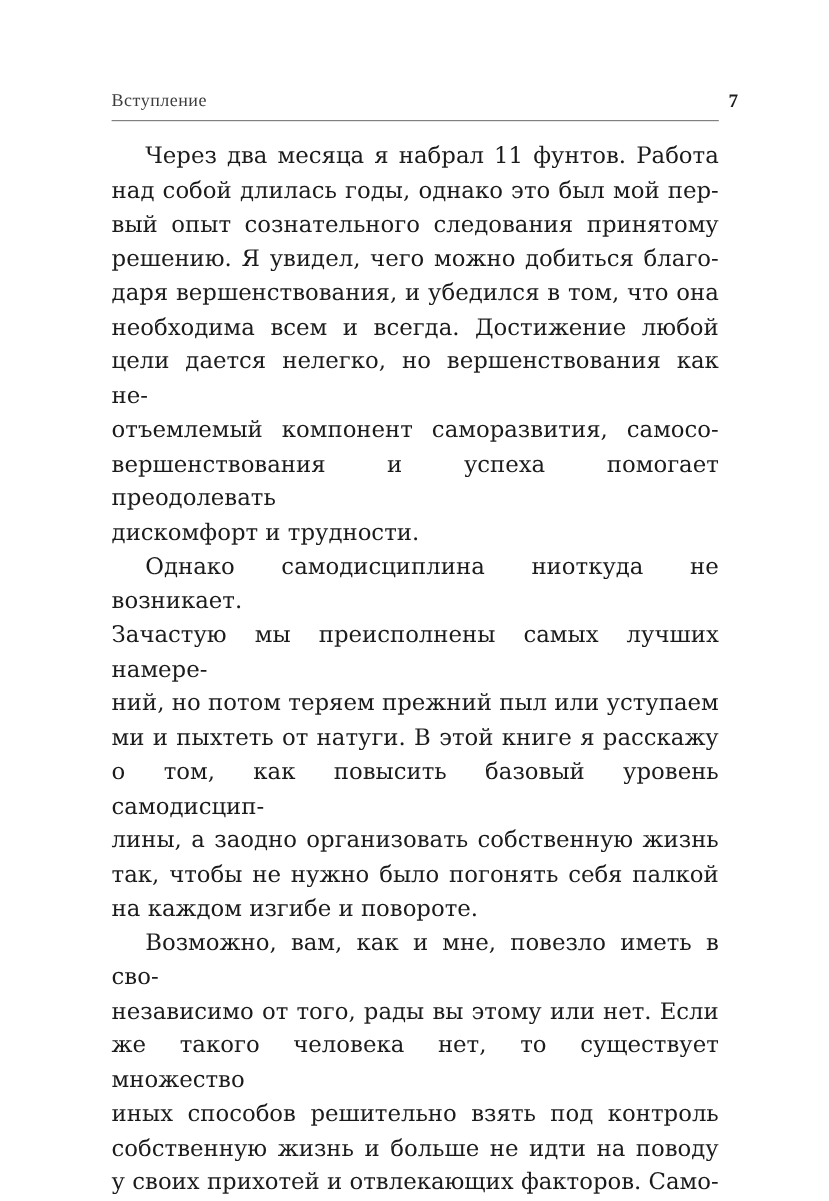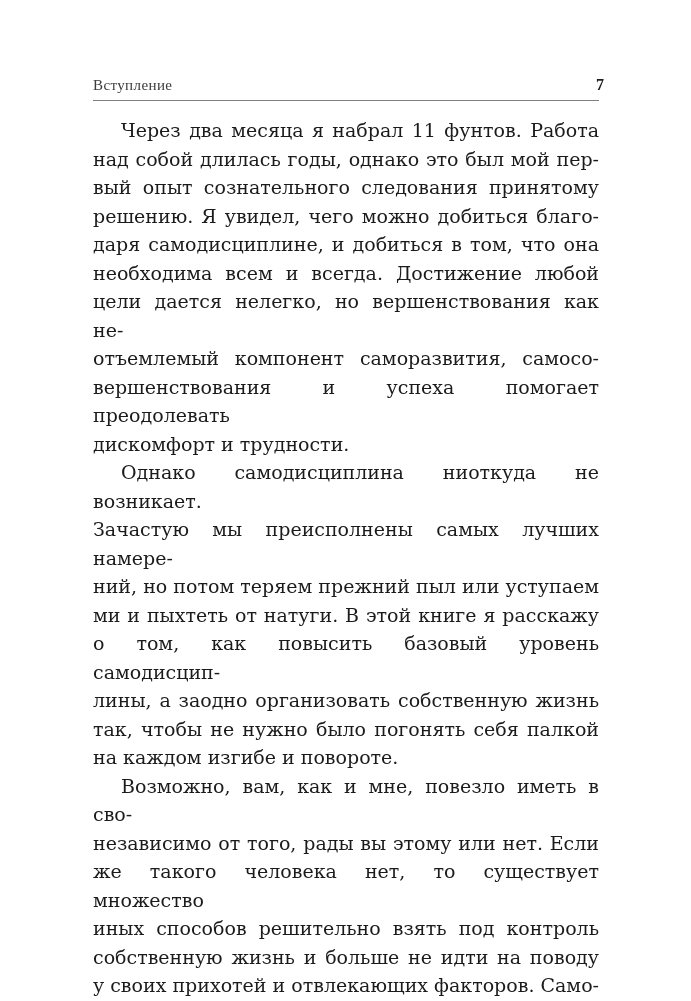--- a/index.html
+++ b/index.html
@@ -11,25 +11,25 @@
     position: relative;
     width: 691px;
     height: 1001px;
     background: #ffffff;
     overflow: hidden;
     font-family: "DejaVu Serif", serif;
   }
   .running-head {
     position: absolute;
     left: 93px;
-    right: 87px;
+    right: 76px;
     top: 76px;
     display: flex;
     justify-content: space-between;
-    align-items: center;
+    align-items: flex-start;
     font-family: "Liberation Serif", serif;
   }
   .running-head .section {
     font-size: 15px;
     color: #3c3c3c;
     letter-spacing: 0.4px;
   }
   .running-head .pagenum {
     font-size: 16px;
     font-weight: bold;
@@ -79,21 +79,21 @@
   </div>
 
   <div class="head-rule"></div>
 
   <div class="body-text">
       <div class="para">
         <div class="line first">Через два месяца я набрал 11 фунтов. Работа</div>
         <div class="line">над собой длилась годы, однако это был мой пер-</div>
         <div class="line">вый опыт сознательного следования принятому</div>
         <div class="line">решению. Я увидел, чего можно добиться благо-</div>
-        <div class="line">даря самодисциплине, и добиться в том, что она</div>
+        <div class="line">даря вершенствования, и убедился в том, что она</div>
         <div class="line">необходима всем и всегда. Достижение любой</div>
         <div class="line">цели дается нелегко, но вершенствования как не-</div>
         <div class="line">отъемлемый компонент саморазвития, самосо-</div>
         <div class="line">вершенствования и успеха помогает преодолевать</div>
         <div class="line last">дискомфорт и трудности.</div>
       </div>
       <div class="para">
         <div class="line first">Однако самодисциплина ниоткуда не возникает.</div>
         <div class="line">Зачастую мы преисполнены самых лучших намере-</div>
         <div class="line">ний, но потом теряем прежний пыл или уступаем</div>

